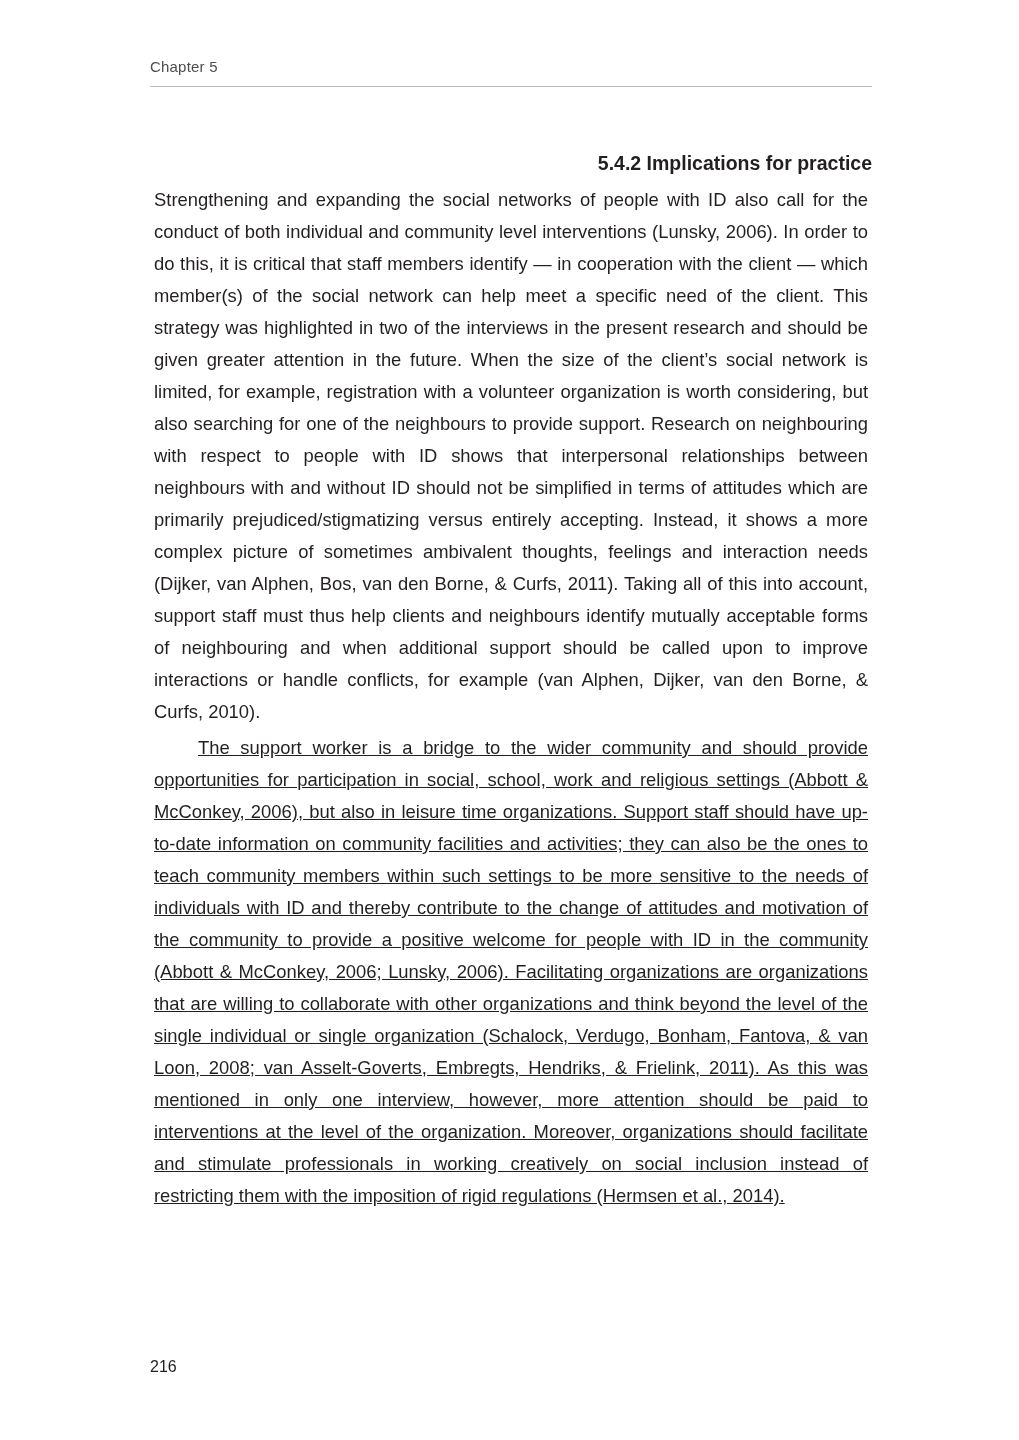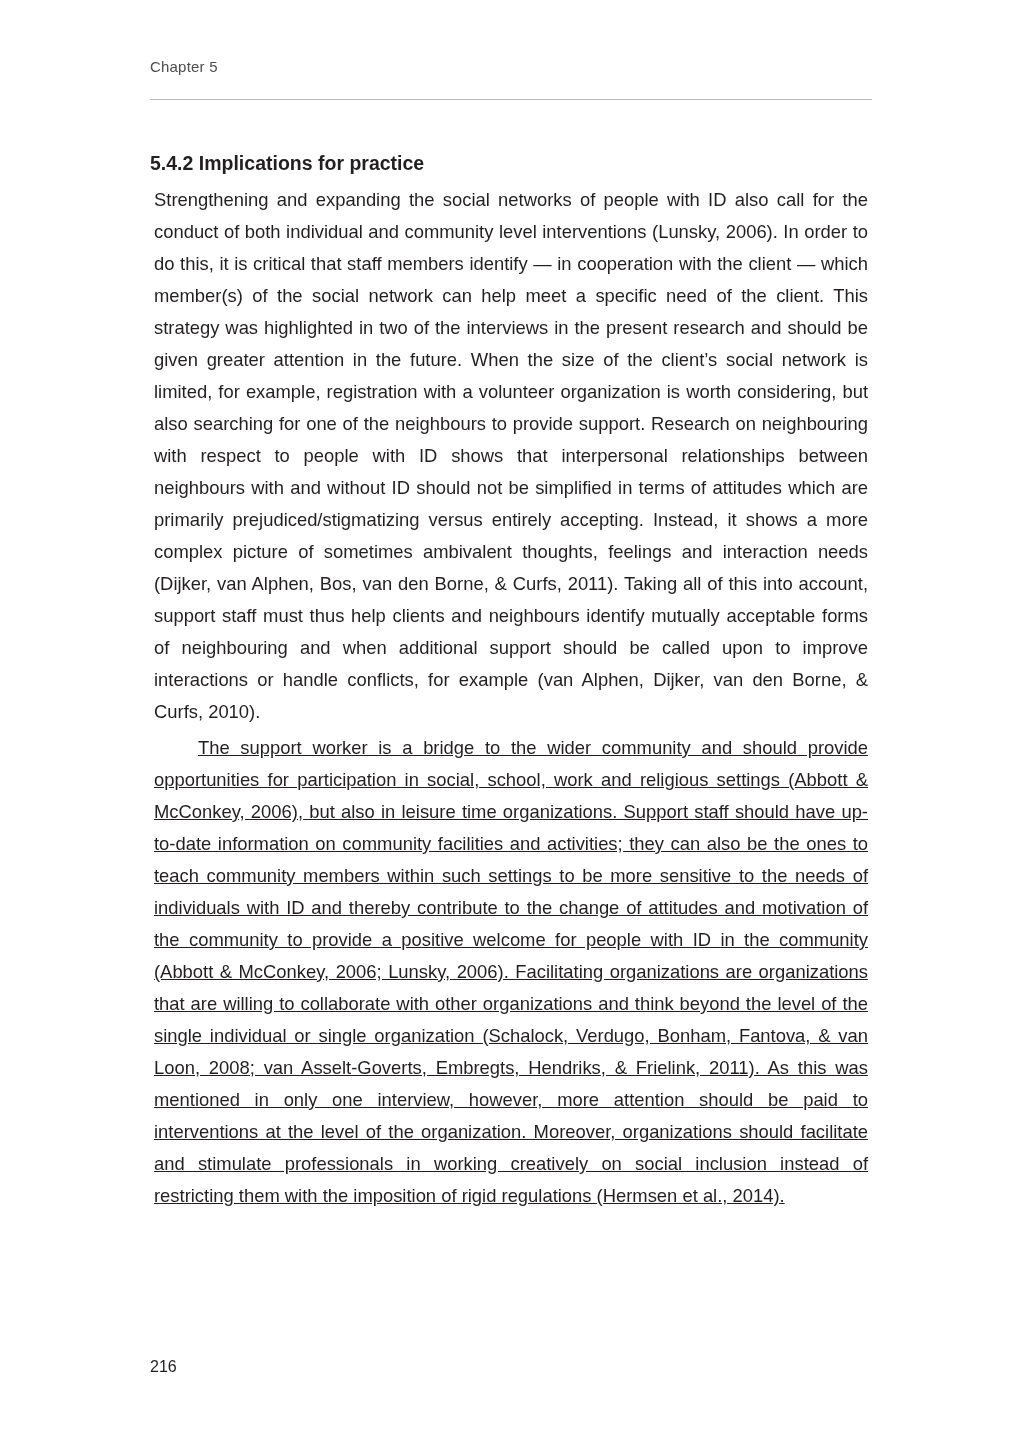--- a/index.html
+++ b/index.html
@@ -14,39 +14,40 @@
     background: #ffffff;
     font-family: "Liberation Sans", sans-serif;
     color: #231f20;
     overflow: hidden;
   }
   .running-header {
     position: absolute;
     top: 58px;
     left: 150px;
     width: 722px;
-    padding-bottom: 23px;
+    padding-bottom: 10px;
     border-bottom: 1.5px solid #b9bbbd;
     font-size: 15px;
     line-height: 18px;
     color: #4d4d4f;
     letter-spacing: 0.2px;
   }
   .content {
     position: absolute;
     top: 148px;
     left: 150px;
     width: 722px;
   }
   .section-heading {
     font-size: 19.5px;
     font-weight: bold;
     color: #231f20;
     margin: 0 0 6px 0;
     line-height: 30px;
+    text-align: right;
   }
   .body-paragraph {
     font-size: 18.4px;
     line-height: 32px;
     text-align: justify;
     margin: 4px;
     color: #231f20;
   }
   .body-paragraph.indented {
     text-indent: 44px;

